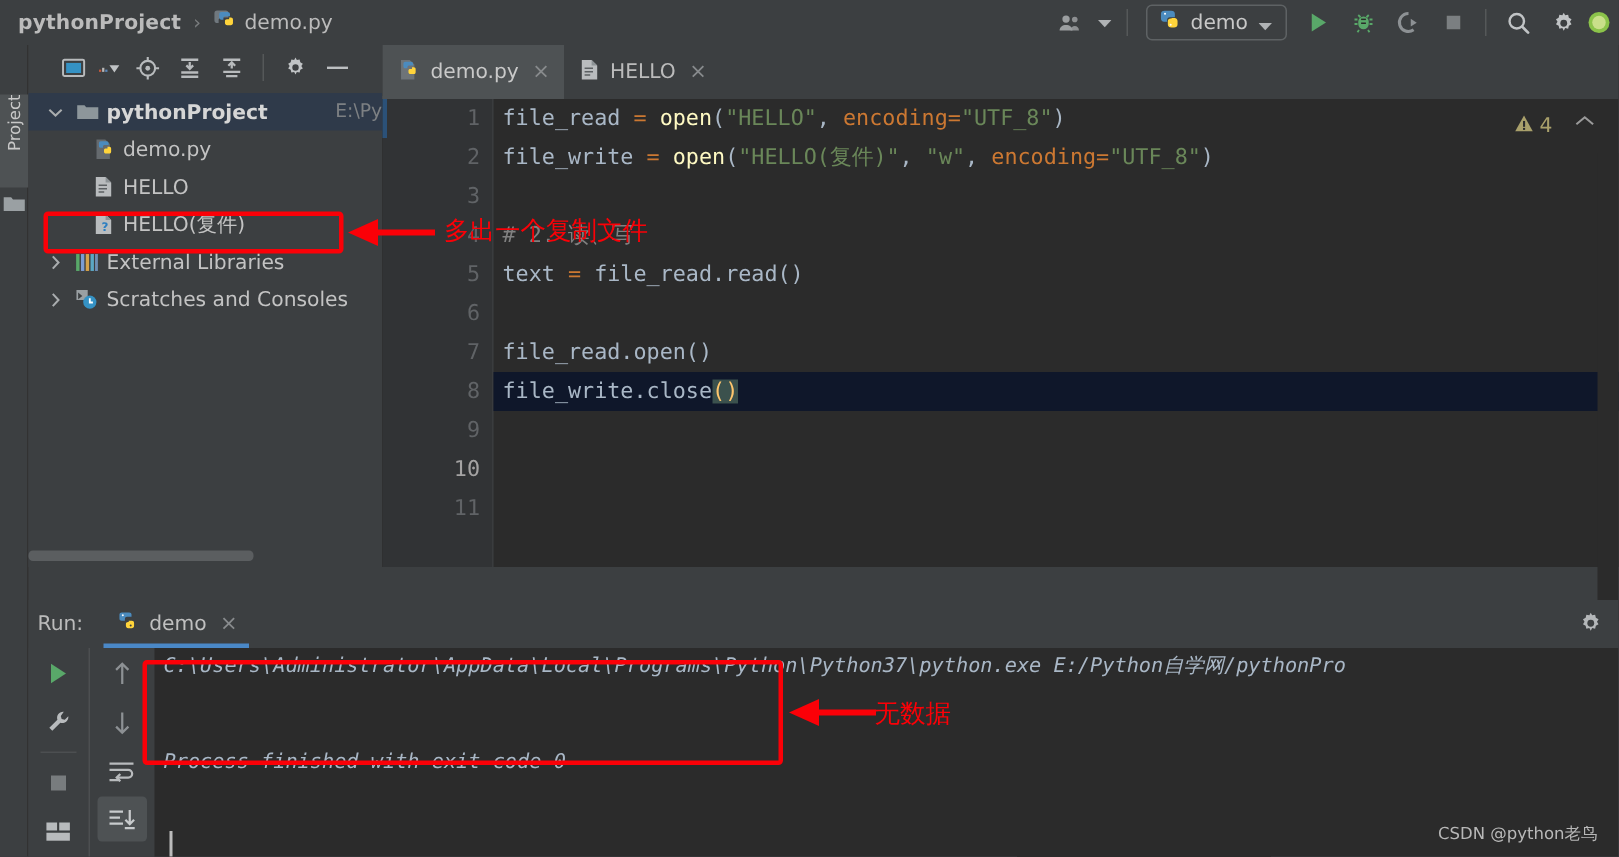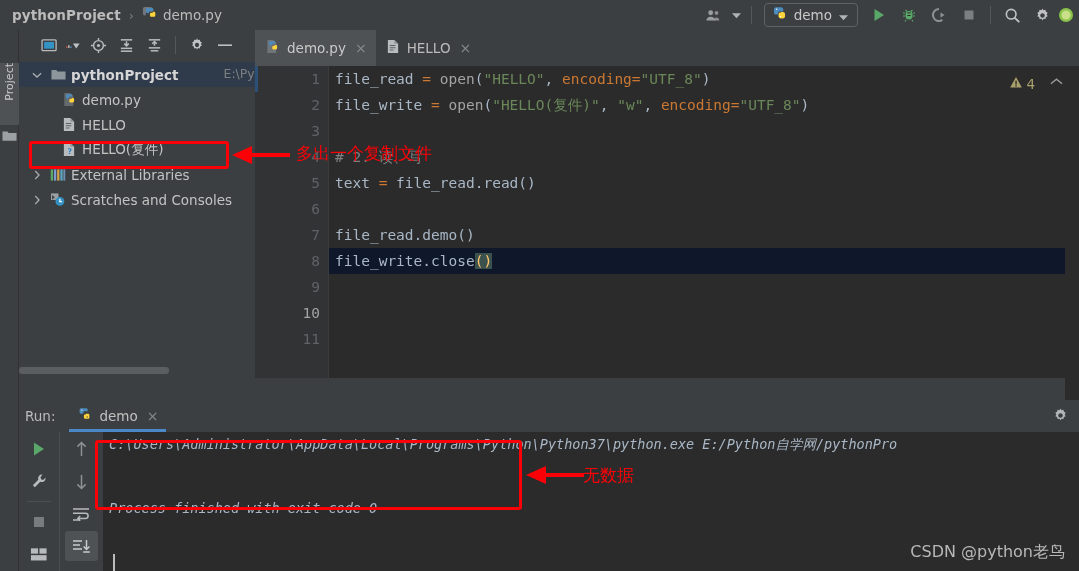--- a/index.html
+++ b/index.html
@@ -114,21 +114,21 @@
   .codelines { position: absolute; left: 74px; top: 0; width: 750px; height: 312px; }
   .cl {
     height: 26px; line-height: 26px; padding-left: 6px;
     font-family: "DejaVu Sans Mono", "Liberation Mono", monospace; font-size: 14.5px;
     white-space: pre; color: #a9b7c6;
   }
   .cl.cur { background: #0f172a; }
   .c-com  { color: #808080; }
   .c-str  { color: #6a8759; }
   .c-kw   { color: #cc7832; }
-  .c-fn   { color: #a3a3a3; }
+  .c-fn   { color: #fef9c3; }
   .c-id   { color: #a9b7c6; }
   .c-par  { color: #a9b7c6; }
   .brace-hl { background: #3b514d; color: #ffc66d; }
 
   .warn-badge {
     position: absolute; right: 44px; top: 8px; display: flex; align-items: center; gap: 3px;
   }
   .warn-badge .n { color: #a9a06b; font-size: 13.5px; font-family: "DejaVu Sans", sans-serif; }
   .chev-up { position: absolute; right: 16px; top: 8px; color: #9a9a9a; font-size: 13px; }
 
@@ -183,21 +183,21 @@
     position: absolute; border: 3px solid #fb0007; border-radius: 3px; pointer-events: none;
   }
   .anno-text {
     position: absolute; color: #fb0007; font-size: 17px;
     font-family: "DejaVu Sans", "Liberation Sans", sans-serif; white-space: nowrap;
   }
   .anno-arrow { position: absolute; }
 
   .watermark {
     position: absolute; right: 14px; bottom: 8px;
-    color: #b8b8b8; font-size: 16px; font-family: "DejaVu Sans", sans-serif;
+    color: #b8b8b8; font-size: 11px; font-family: "DejaVu Sans", sans-serif;
   }
 </style>
 </head>
 <body>
 
 <div id="app">
 
   <div class="topbar">
     <div class="breadcrumb">
       <span class="crumb-proj">pythonProject</span>
@@ -497,21 +497,21 @@
 
         <div class="cl"><span class="c-id"></span></div>
 
         <div class="cl"><span class="c-com"># 2. 读、写</span></div>
 
         <div class="cl"><span class="c-id">text </span><span class="c-kw">=</span><span class="c-id"> file_read.read()</span></div>
 
         <div class="cl"><span class="c-id"></span></div>
 
 
-        <div class="cl"><span class="c-id">file_read.demo()</span></div>
+        <div class="cl"><span class="c-id">file_read.open()</span></div>
 
         <div class="cl cur"><span class="c-id">file_write.close</span><span class="brace-hl">()</span></div>
 
         <div class="cl"><span class="c-id"></span></div>
       </div>
 
       <div class="warn-badge">
         <span>
           <svg width="14" height="13" viewBox="0 0 15 14">
             <path d="M7.5 1l6.3 11.4H1.2z" fill="#a9a06b"></path>

